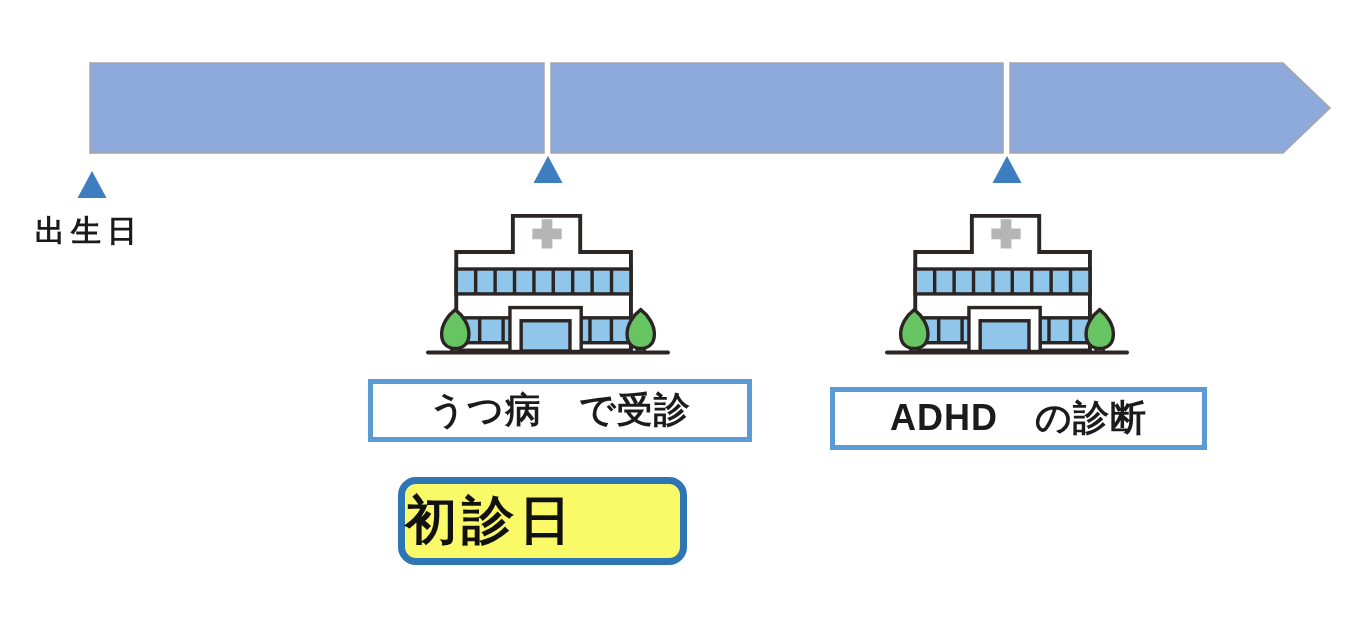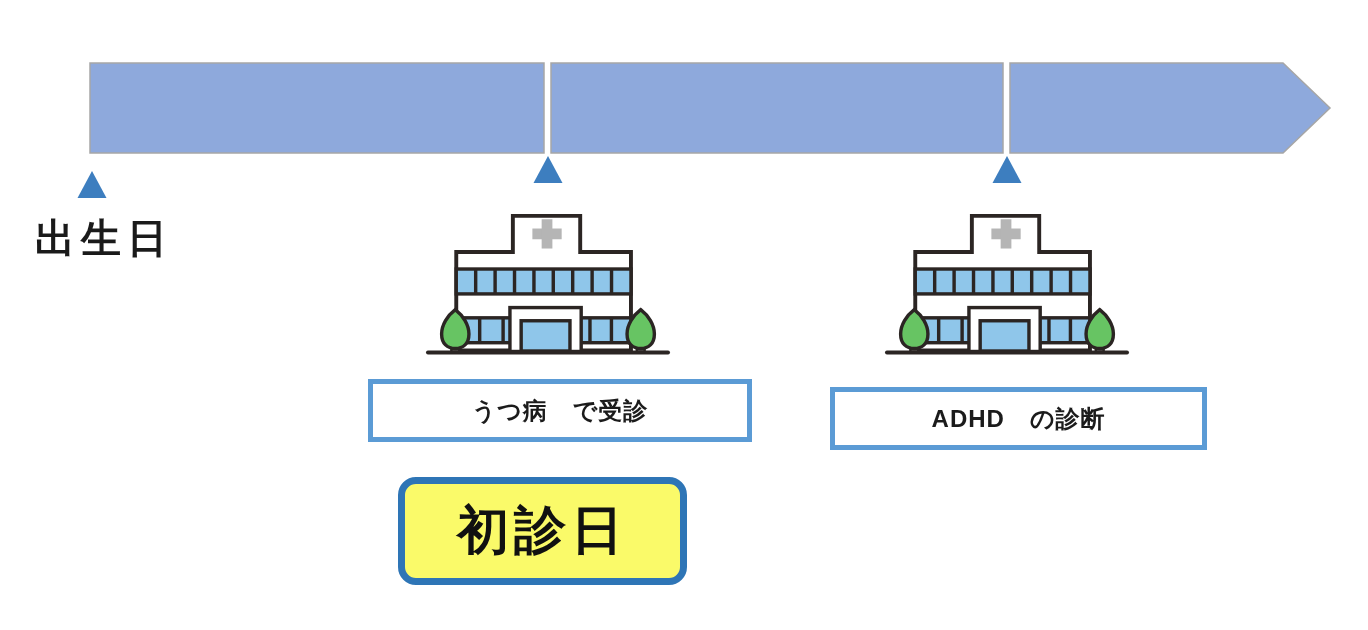--- a/index.html
+++ b/index.html
@@ -6,43 +6,43 @@
   .canvas{
     position:relative;
     width:1368px;height:630px;
     background:#ffffff;
     font-family:"Liberation Sans","DejaVu Sans",sans-serif;
     overflow:hidden;
   }
   .layer{position:absolute;left:0;top:0;width:1368px;height:630px;}
   .birth-label{
     position:absolute;left:35px;top:211px;
-    font-size:40px;font-weight:bold;color:#1a1a1a;
+    font-size:30px;font-weight:bold;color:#1a1a1a;
     letter-spacing:6px;white-space:nowrap;
   }
   .event-box{
     position:absolute;top:379px;height:63px;
     box-sizing:border-box;
     background:#ffffff;
     border:5px solid #5B9BD5;
     display:flex;align-items:center;justify-content:center;
   }
   .event-box .event-text{
-    font-size:24px;font-weight:bold;color:#1b1b1b;
+    font-size:36px;font-weight:bold;color:#1b1b1b;
     letter-spacing:1px;white-space:nowrap;
   }
   .event-box.e1{left:368px;width:384px;}
   .event-box.e2{left:830px;width:377px;margin-top:8px;}
   .highlight-box{
-    position:absolute;left:398px;top:477px;width:289px;height:108px;
+    position:absolute;left:398px;top:477px;width:289px;height:88px;
     box-sizing:border-box;
     background:#FAFA69;
     border:7px solid #2E75B6;
     border-radius:18px;
-    display:flex;align-items:center;justify-content:center;
+    display:flex;align-items:center;
   }
   .highlight-box .highlight-text{
     font-size:52px;font-weight:bold;color:#111111;
     letter-spacing:5px;white-space:nowrap;
   }
 </style>
 </head>
 <body>
 
 <div class="canvas">

